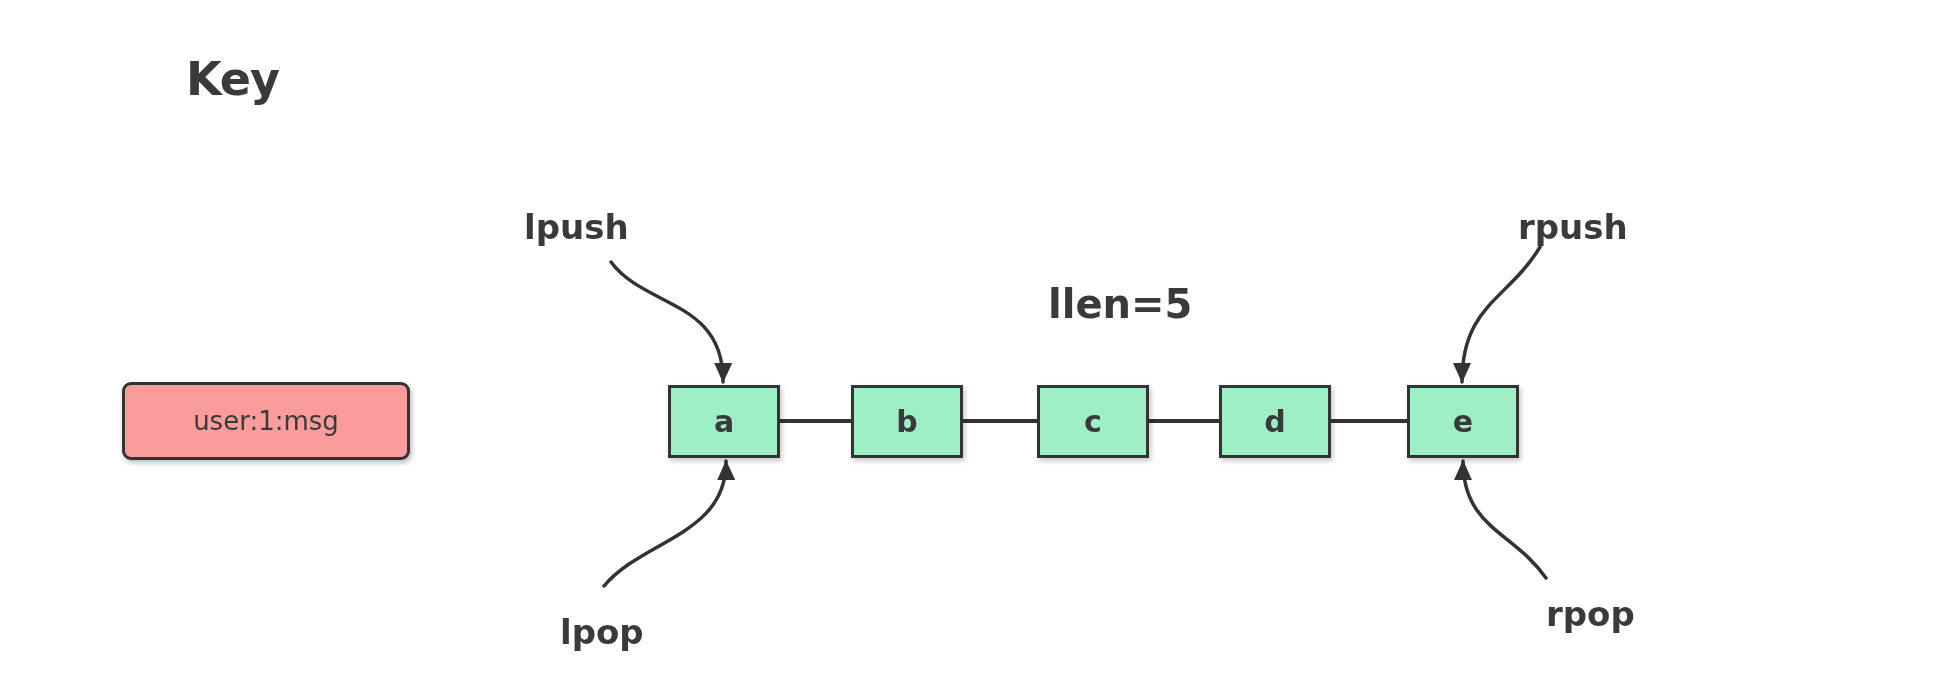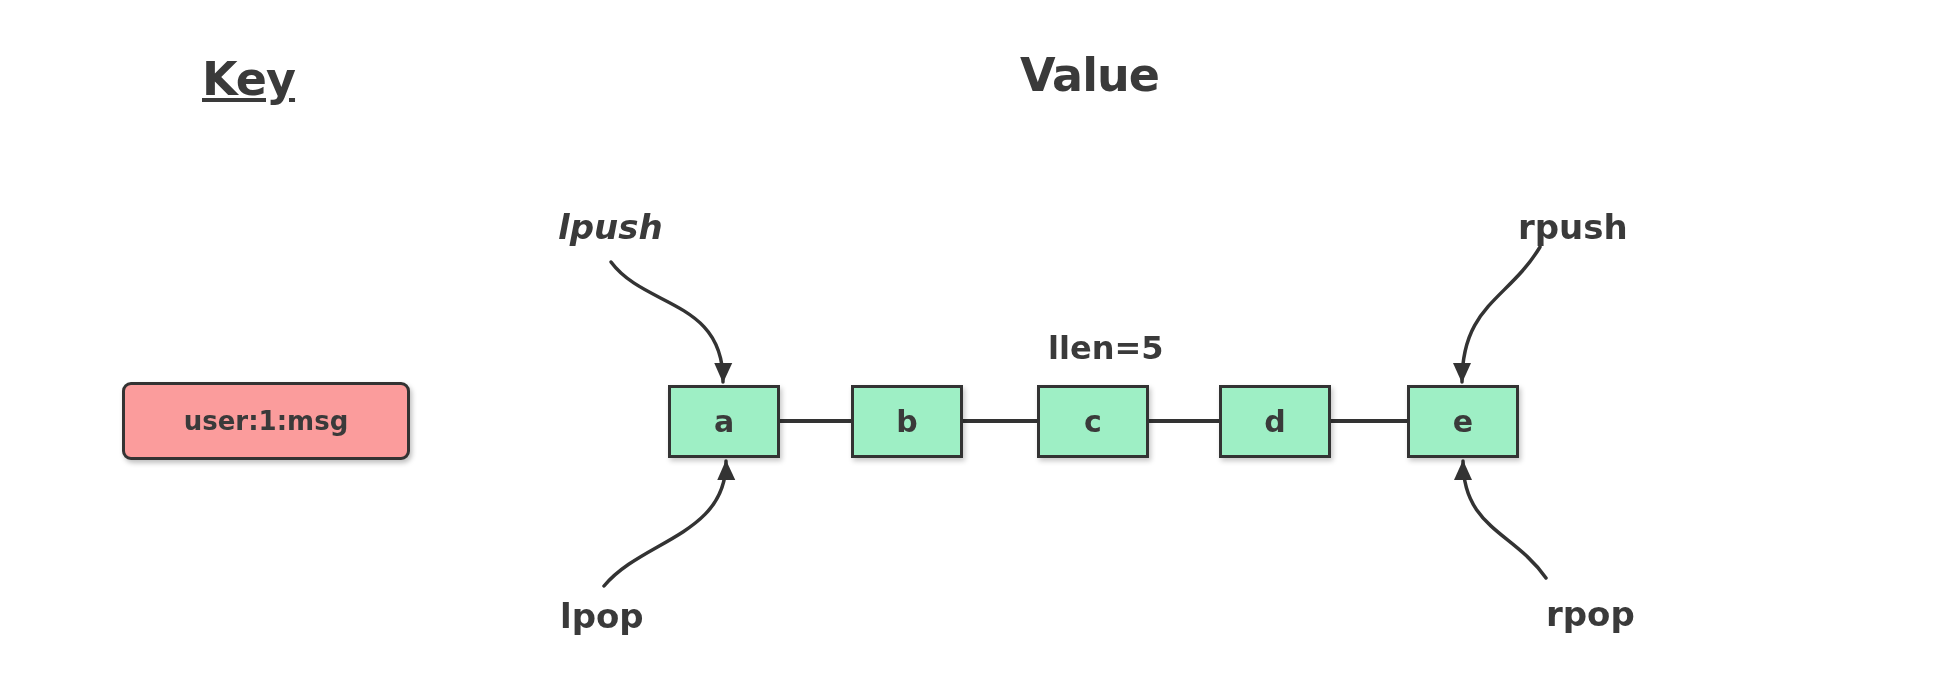--- a/index.html
+++ b/index.html
@@ -21,21 +21,21 @@
     background: var(--background);
     overflow: hidden;
   }
   .heading {
     position: absolute;
     font-size: 46px;
     font-weight: bold;
     color: var(--text);
     letter-spacing: -1px;
   }
-  .key-heading   { left: 202px; top: 52px; text-decoration: underline; }
+  .key-heading   { left: 186px; top: 52px; }
   .value-heading { left: 1020px; top: 48px; }
 
   .arrows {
     position: absolute;
     left: 0; top: 0;
     z-index: 1;
   }
   .connector { stroke: var(--stroke); stroke-width: 4; }
   .arrow {
     fill: none;
@@ -53,21 +53,21 @@
     border: 3px solid var(--stroke);
     border-radius: 9px;
     box-shadow: 2px 3px 5px rgba(0,0,0,0.25);
     display: flex;
     align-items: center;
     justify-content: center;
     z-index: 2;
   }
   .key-box span {
     font-size: 26px;
-    font-weight: bold;
+    font-weight: normal;
     color: var(--text);
   }
 
   .node {
     position: absolute;
     top: 385px;
     width: 112px; height: 73px;
     background: var(--node-fill);
     border: 3px solid var(--stroke);
     box-shadow: 2px 3px 5px rgba(0,0,0,0.22);
@@ -87,43 +87,41 @@
     color: var(--text);
   }
 
   .op-label {
     position: absolute;
     font-size: 34px;
     font-weight: bold;
     color: var(--text);
     z-index: 3;
   }
-  .lpush { left: 558px;  top: 207px; font-style: italic; }
+  .lpush { left: 524px;  top: 207px; }
   .rpush { left: 1495px; top: 207px; margin-left: 23px; }
-  .lpop  { left: 560px;  top: 596px; }
+  .lpop  { left: 560px;  top: 612px; }
   .rpop  { left: 1546px; top: 594px; }
 
   .annotation {
     position: absolute;
-    font-size: 32px;
+    font-size: 40px;
     font-weight: bold;
     color: var(--text);
     z-index: 3;
-    margin-top: 48px;
   }
   .llen   { left: 1048px; top: 281px; }
   .lrange { left: 1100px; top: 556px; }
 </style>
 </head>
 <body>
 
 <div class="canvas">
 
   <div class="heading key-heading">Key</div>
-  <div class="heading value-heading">Value</div>
 
   <svg class="arrows" width="1936" height="684" viewBox="0 0 1936 684" xmlns="http://www.w3.org/2000/svg">
     <defs>
       <marker id="arrowhead" viewBox="0 0 12 12" refX="10.5" refY="6" markerWidth="24" markerHeight="24" markerUnits="userSpaceOnUse" orient="auto">
         <path d="M1,1.5 L11,6 L1,10.5 Z"></path>
       </marker>
     </defs>
 
     <line class="connector" x1="724" y1="421" x2="1462" y2="421"></line>
 

